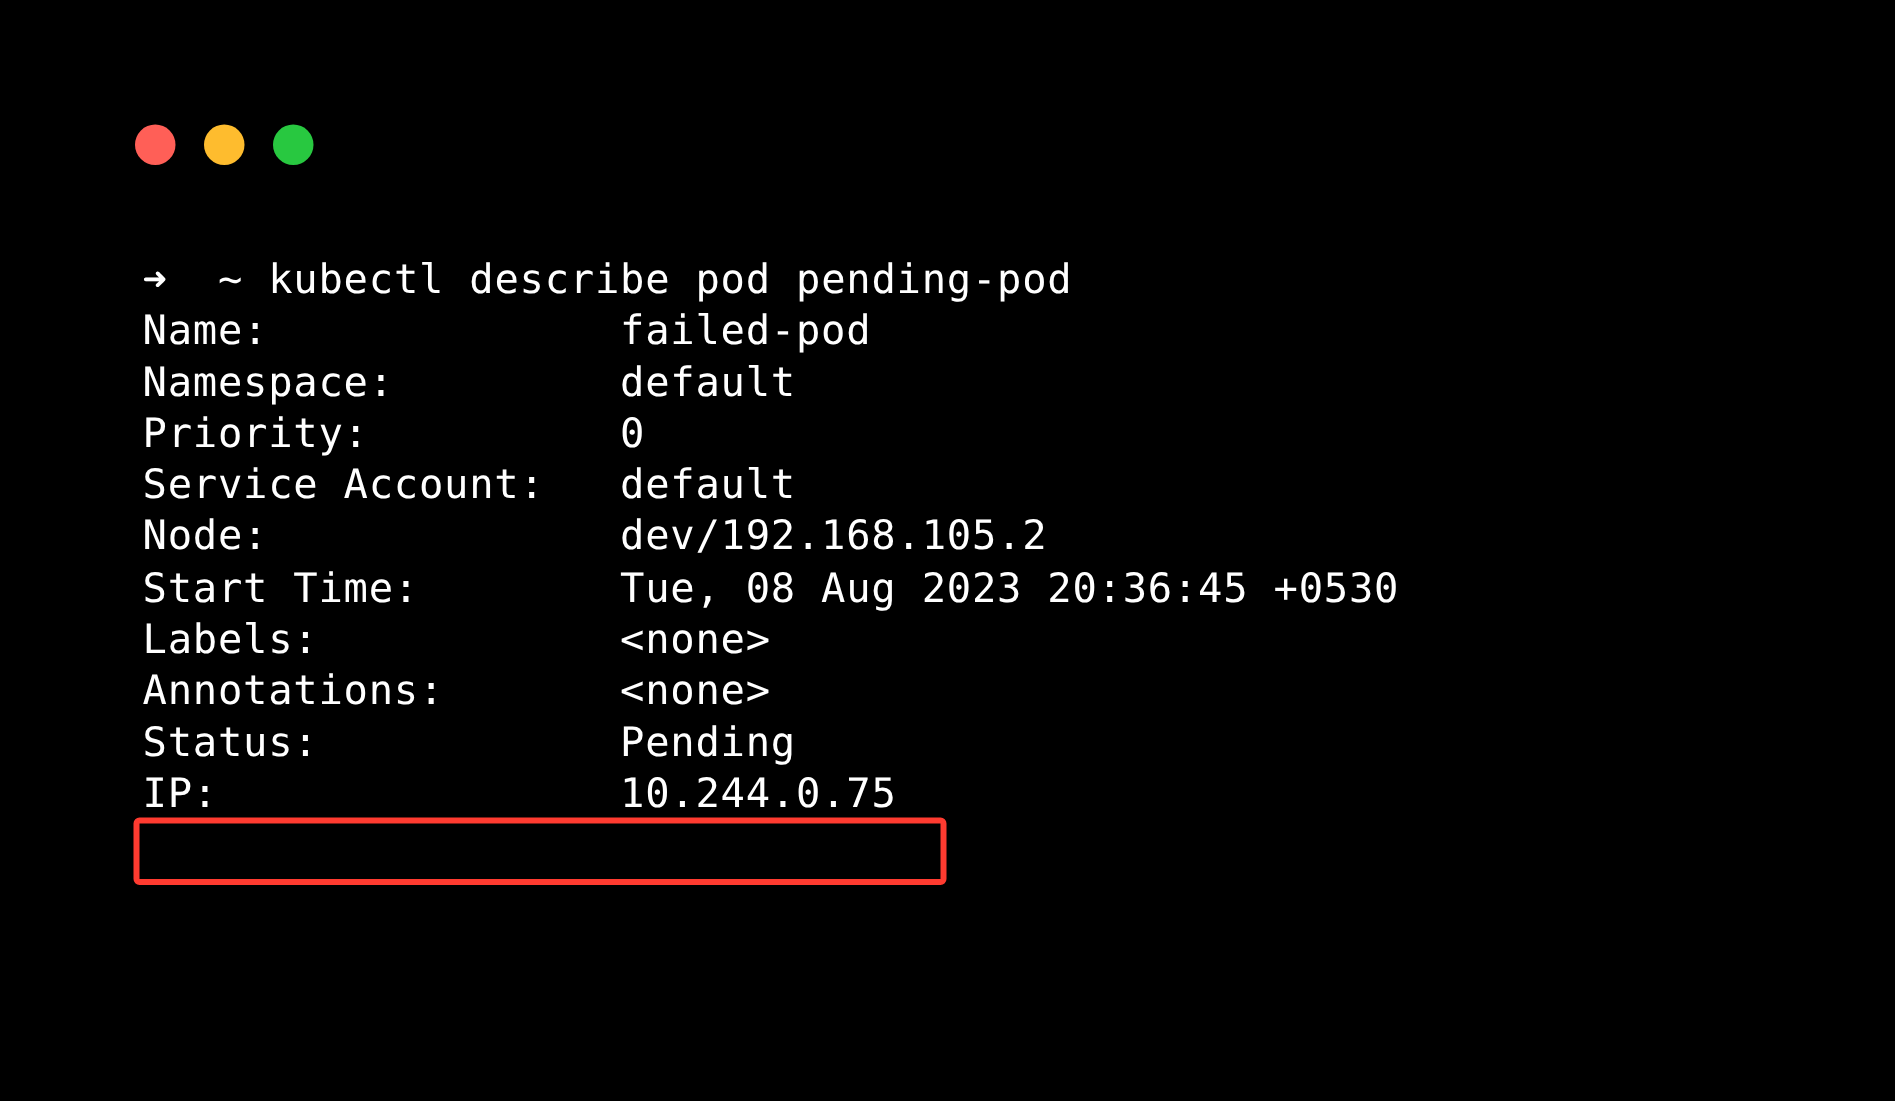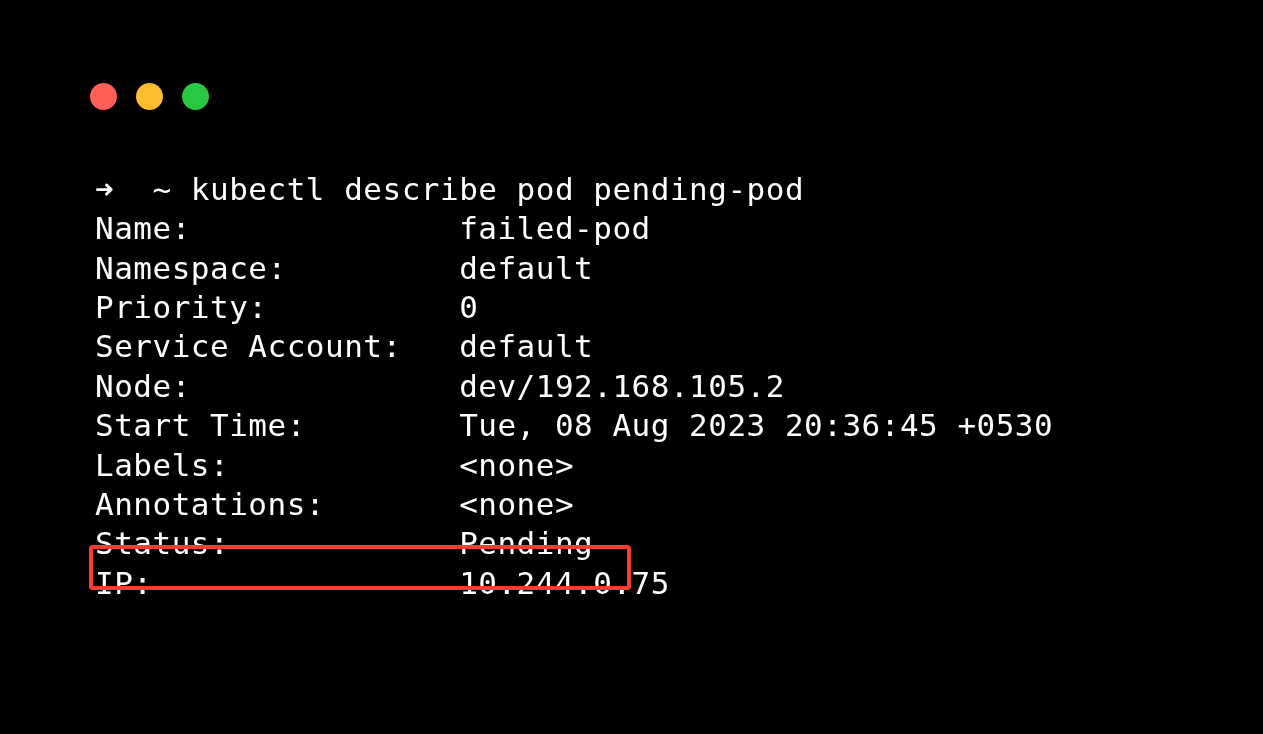--- a/index.html
+++ b/index.html
@@ -21,21 +21,21 @@
     width: 27px;
     height: 27px;
     border-radius: 50%;
   }
   .dot.red    { background: #ff5f57; }
   .dot.yellow { background: #febc2e; }
   .dot.green  { background: #28c840; }
 
   .terminal {
     padding: 60px 0 0 95px;
-    font-size: 31px;
+    font-size: 27px;
     line-height: 1.27;
     white-space: pre;
     letter-spacing: 0.5px;
   }
 
   .highlight-box {
     position: absolute;
     border: 4px solid #ff3b30;
     border-radius: 4px;
     box-sizing: border-box;

